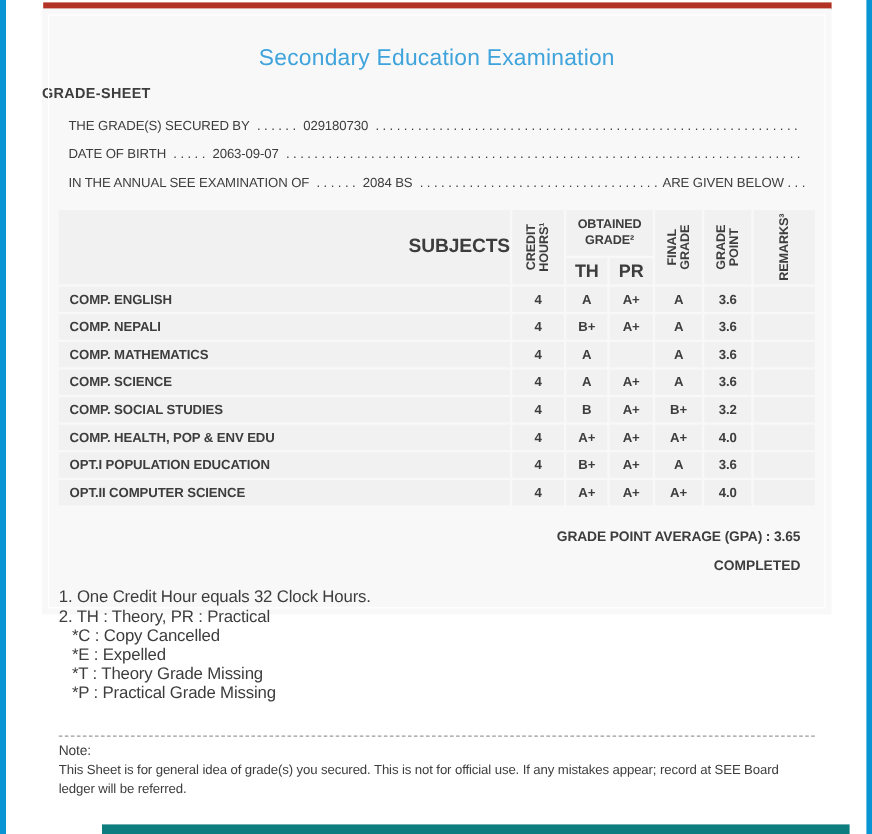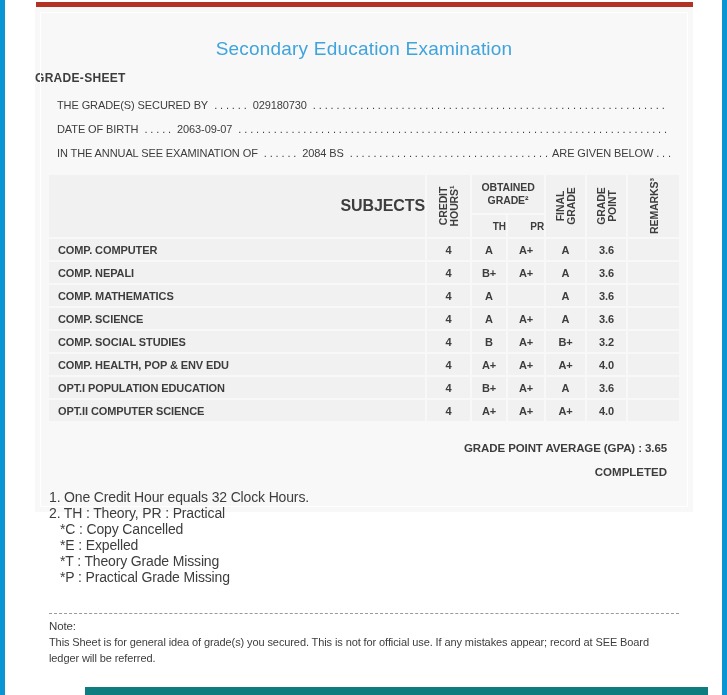--- a/index.html
+++ b/index.html
@@ -38,21 +38,21 @@
 
   table.grades {
     margin:8px 12px 0 12px; width:634px; table-layout:fixed;
     border-collapse:separate; border-spacing:2px;
     font-size:11px; font-weight:700; color:#3d3d3d; letter-spacing:-0.1px;
   }
   .grades th, .grades td { background:#f1f1f1; padding:0; }
   .grades th { font-weight:700; }
   .grades .subjects-h { text-align:right; padding-left:9px; vertical-align:middle; font-size:16px; }
   .grades .obt-h { height:38px; text-align:center; vertical-align:middle; font-size:10.5px; line-height:13px; padding:0 4px; }
-  .grades .sub-h { height:22px; text-align:right; font-size:10px; }
+  .grades .sub-h { height:22px; text-align:center; font-size:15px; }
   .grades th.rot { position:relative; height:62px; }
   .rot .vert {
     position:absolute; left:50%; top:50%;
     transform:translate(-50%,-50%) rotate(-90deg);
     white-space:nowrap; text-align:center; font-size:10.5px; line-height:11px;
   }
   .grades td { height:21px; text-align:center; }
   .grades td.subject { text-align:left; padding-left:9px; }
 
   .gpa-line { margin:18px 26px 0 0; text-align:right; font-size:11.5px; line-height:14px; font-weight:700; letter-spacing:-0.1px; }
@@ -132,21 +132,21 @@
           <div class="vert"><span>REMARKS³</span></div>
         </th>
       </tr>
       <tr>
         <th class="sub-h">TH</th>
         <th class="sub-h">PR</th>
       </tr>
     </thead>
     <tbody>
       <tr>
-        <td class="subject">COMP. COMPUTER</td>
+        <td class="subject">COMP. ENGLISH</td>
         <td>4</td>
         <td>A</td>
         <td>A+</td>
         <td>A</td>
         <td>3.6</td>
         <td></td>
       </tr>
       <tr>
         <td class="subject">COMP. NEPALI</td>
         <td>4</td>

